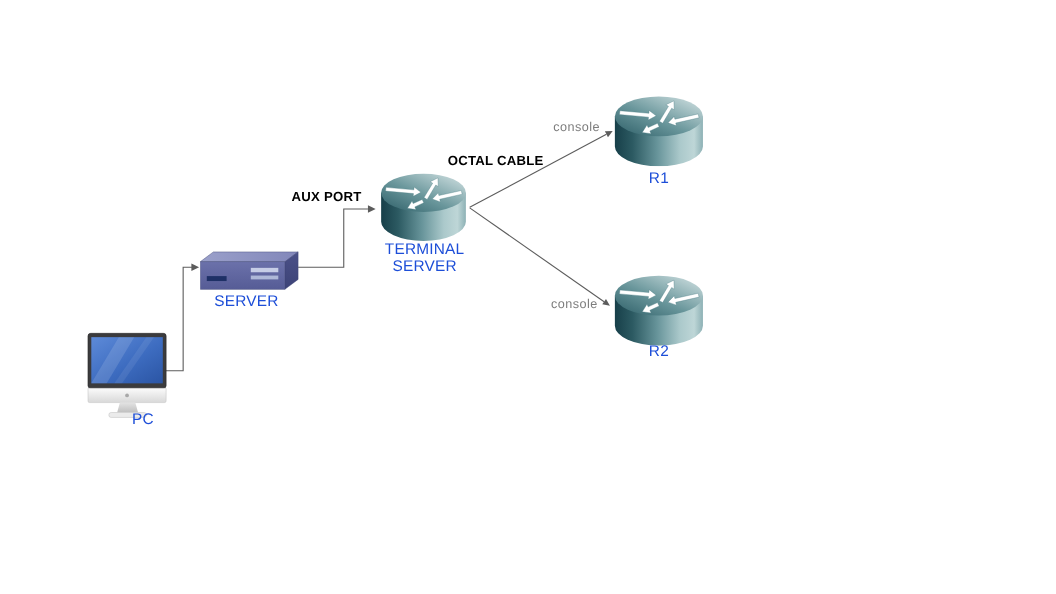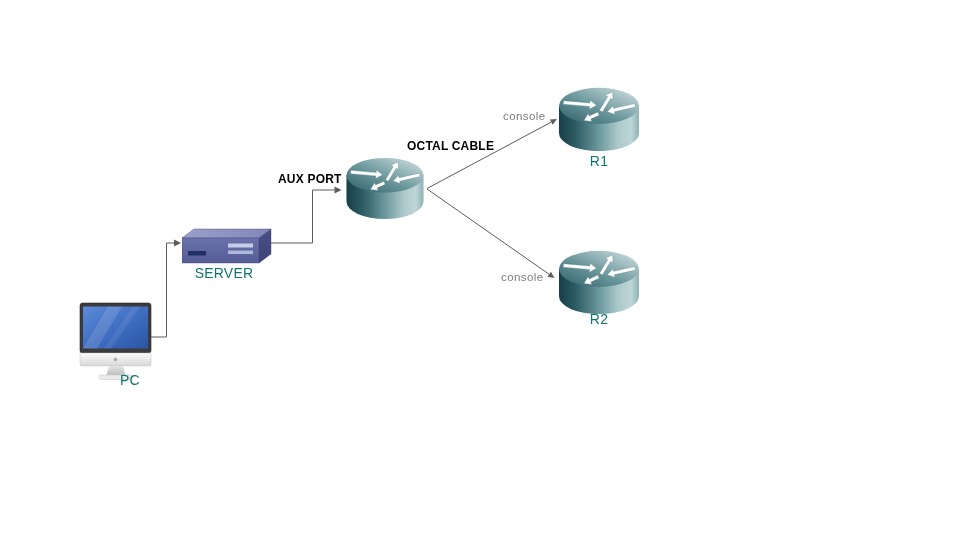--- a/index.html
+++ b/index.html
@@ -3,21 +3,21 @@
 <meta charset="utf-8">
 <style>
   html,body { margin:0; padding:0; background:#ffffff; }
   .canvas {
     position:relative; width:960px; height:540px; background:#ffffff;
     font-family:"Liberation Sans", sans-serif; overflow:hidden;
   }
   .abs { position:absolute; }
   svg { display:block; }
   .node-label {
-    position:absolute; text-align:center; font-size:14px; color:#0f766e;
+    position:absolute; text-align:center; font-size:14px; color:#1d4ed8;
     letter-spacing:0.2px; line-height:15px;
   }
   .two-line { white-space:pre-line; }
   .cable-label {
     position:absolute; font-size:12px; font-weight:bold; color:#000000;
     letter-spacing:0.2px; white-space:nowrap;
   }
   .console-label {
     position:absolute; font-size:11.5px; font-weight:normal; color:#7d7d7d;
     letter-spacing:0.4px; white-space:nowrap;text-align:center;
@@ -118,29 +118,31 @@
     <rect x="0" y="10" width="77" height="25" fill="url(#modemFrontG)" stroke="#3f4575" stroke-width="0.4"></rect>
     <rect x="6" y="23" width="18" height="4.5" fill="#1e3066"></rect>
     <rect x="46" y="15.5" width="25" height="4" fill="#c6cde6"></rect>
     <rect x="46" y="22.5" width="25" height="3.5" fill="#aeb8d8"></rect>
   </svg>
   <div class="node-label" style="left:179px; top:266px; width:90px;">SERVER</div>
 
   <svg class="abs" style="left:343px; top:157px;" width="84" height="62" viewBox="0 0 84 66">
     <use href="#routerSym" width="84" height="66"></use>
   </svg>
+  <div class="node-label two-line" style="left:342px; top:219px; width:88px;">TERMINAL
+SERVER</div>
 
   <svg class="abs" style="left:558px; top:86px;" width="82" height="66" viewBox="0 0 84 66">
     <use href="#routerSym" width="84" height="66"></use>
   </svg>
   <div class="node-label" style="left:558px; top:154px; width:82px;">R1</div>
 
   <svg class="abs" style="left:558px; top:249px;" width="82" height="66" viewBox="0 0 84 66">
     <use href="#routerSym" width="84" height="66"></use>
   </svg>
   <div class="node-label" style="left:558px; top:312px; width:82px;">R2</div>
 
-  <div class="cable-label" style="left:278px; top:172px;">AUX PORT</div>
+  <div class="cable-label" style="left:265px; top:172px;">AUX PORT</div>
   <div class="cable-label" style="left:407px; top:139px;">OCTAL CABLE</div>
   <div class="console-label" style="left:503px; top:110px;">console</div>
   <div class="console-label" style="left:501px; top:271px;">console</div>
 
 </div>
 
 </body></html>

